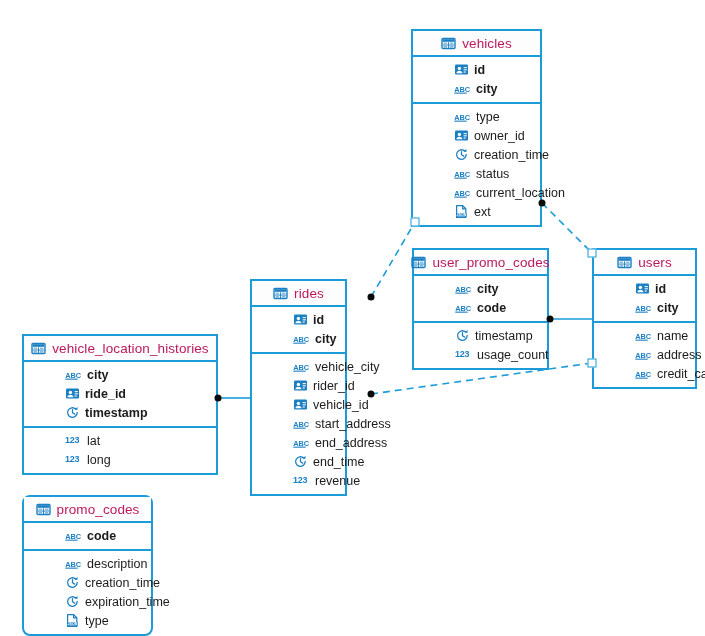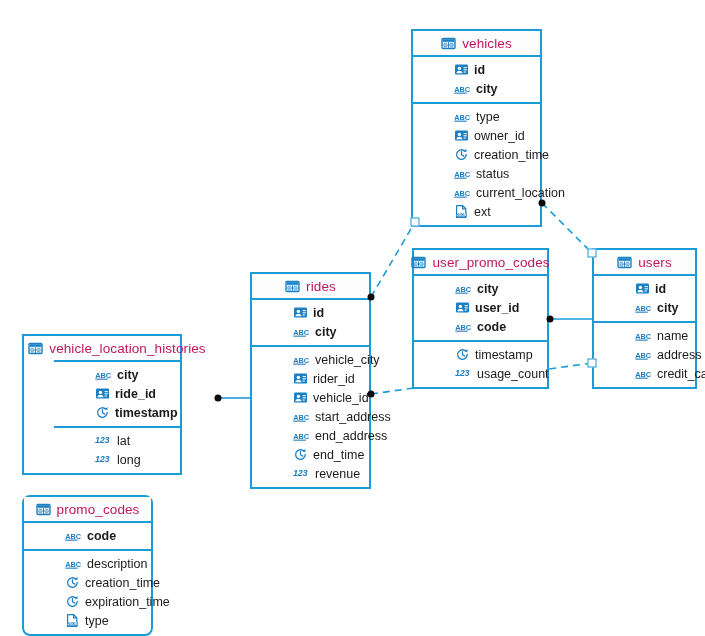--- a/index.html
+++ b/index.html
@@ -70,21 +70,21 @@
   .field.pk .fname { font-weight: bold; }
 
   
   .ic { width: 15px; height: 15px; flex: 0 0 15px;
         display: block; position: relative; }
   .ic svg { display: block; }
   .ic-num {
     font-size: 9px; font-weight: bold; color: #1b7fc4;
     font-family: "Liberation Sans", sans-serif;
     line-height: 15px; letter-spacing: -0.2px;
-    width: 17px; flex: 0 0 17px; text-align: left; font-style: italic;
+    width: 17px; flex: 0 0 17px; text-align: left;
   }
 
   
   .dot {
     position: absolute; z-index: 3;
     width: 7px; height: 7px; border-radius: 50%;
     background: #0a0a0a;
     transform: translate(-50%, -50%);
   }
   .sq {
@@ -231,33 +231,20 @@
         <div class="field pk">
           <span class="ic" style="flex: 0 0 17px; width: 17px;">
             <svg width="17" height="15" viewBox="0 0 17 15">
       <text x="0.3" y="10.6" font-family="'Liberation Sans',sans-serif" font-size="7.4" font-weight="bold" fill="#1b7fc4" letter-spacing="-0.1">ABC</text>
       <rect x="0.3" y="11.6" width="12.4" height="1.1" fill="#1b7fc4"></rect>
     </svg>
           </span>
           <span class="fname">city</span>
         </div>
         <div class="field pk">
-          <span class="ic">
-            <svg width="15" height="15" viewBox="0 0 15 15">
-      <rect x="1" y="2.5" width="13" height="10" rx="1.2" fill="#1b7fc4"></rect>
-      <circle cx="5.4" cy="6.4" r="1.7" fill="#ffffff"></circle>
-      <path d="M2.4 11.3c0-1.7 1.35-2.6 3-2.6s3 .9 3 2.6z" fill="#ffffff"></path>
-      <rect x="9.6" y="5.1" width="3.3" height="1.05" fill="#ffffff"></rect>
-      <rect x="9.6" y="7.3" width="3.3" height="1.05" fill="#ffffff"></rect>
-      <rect x="9.6" y="9.5" width="2.2" height="1.05" fill="#ffffff"></rect>
-    </svg>
-          </span>
-          <span class="fname">user_id</span>
-        </div>
-        <div class="field pk">
           <span class="ic" style="flex: 0 0 17px; width: 17px;">
             <svg width="17" height="15" viewBox="0 0 17 15">
       <text x="0.3" y="10.6" font-family="'Liberation Sans',sans-serif" font-size="7.4" font-weight="bold" fill="#1b7fc4" letter-spacing="-0.1">ABC</text>
       <rect x="0.3" y="11.6" width="12.4" height="1.1" fill="#1b7fc4"></rect>
     </svg>
           </span>
           <span class="fname">code</span>
         </div>
       </div>
       <div class="section">
@@ -340,21 +327,21 @@
           <span class="ic" style="flex: 0 0 17px; width: 17px;">
             <svg width="17" height="15" viewBox="0 0 17 15">
       <text x="0.3" y="10.6" font-family="'Liberation Sans',sans-serif" font-size="7.4" font-weight="bold" fill="#1b7fc4" letter-spacing="-0.1">ABC</text>
       <rect x="0.3" y="11.6" width="12.4" height="1.1" fill="#1b7fc4"></rect>
     </svg>
           </span>
           <span class="fname">credit_card</span>
         </div>
       </div>
     </div>
-    <div class="table" style="left: 250px; top: 272px; width: 121px;">
+    <div class="table" style="left: 250px; top: 279px; width: 97px;">
       <div class="tbl-header">
         <span class="ic">
           <svg width="15" height="15" viewBox="0 0 15 15">
       <rect x="1" y="2.5" width="13" height="10" rx="1" fill="none" stroke="#1b7fc4" stroke-width="1.4"></rect>
       <rect x="1.7" y="3.2" width="11.6" height="2.6" fill="#1b7fc4"></rect>
       <rect x="7" y="6.2" width="0.9" height="6" fill="#1b7fc4"></rect>
       <rect x="1.7" y="8.6" width="11.6" height="0.9" fill="#1b7fc4"></rect>
       <rect x="2.6" y="6.6" width="3.4" height="1.5" fill="#1b7fc4" opacity=".55"></rect>
       <rect x="8.9" y="6.6" width="3.4" height="1.5" fill="#1b7fc4" opacity=".55"></rect>
       <rect x="2.6" y="10" width="3.4" height="1.5" fill="#1b7fc4" opacity=".55"></rect>
@@ -450,21 +437,21 @@
     </svg>
           </span>
           <span class="fname">end_time</span>
         </div>
         <div class="field">
           <span class="ic-num">123</span>
           <span class="fname">revenue</span>
         </div>
       </div>
     </div>
-    <div class="table" style="left: 22px; top: 334px; width: 160px; padding-left: 30px;">
+    <div class="table" style="left: 22px; top: 334px; width: 196px;">
       <div class="tbl-header">
         <span class="ic">
           <svg width="15" height="15" viewBox="0 0 15 15">
       <rect x="1" y="2.5" width="13" height="10" rx="1" fill="none" stroke="#1b7fc4" stroke-width="1.4"></rect>
       <rect x="1.7" y="3.2" width="11.6" height="2.6" fill="#1b7fc4"></rect>
       <rect x="7" y="6.2" width="0.9" height="6" fill="#1b7fc4"></rect>
       <rect x="1.7" y="8.6" width="11.6" height="0.9" fill="#1b7fc4"></rect>
       <rect x="2.6" y="6.6" width="3.4" height="1.5" fill="#1b7fc4" opacity=".55"></rect>
       <rect x="8.9" y="6.6" width="3.4" height="1.5" fill="#1b7fc4" opacity=".55"></rect>
       <rect x="2.6" y="10" width="3.4" height="1.5" fill="#1b7fc4" opacity=".55"></rect>

